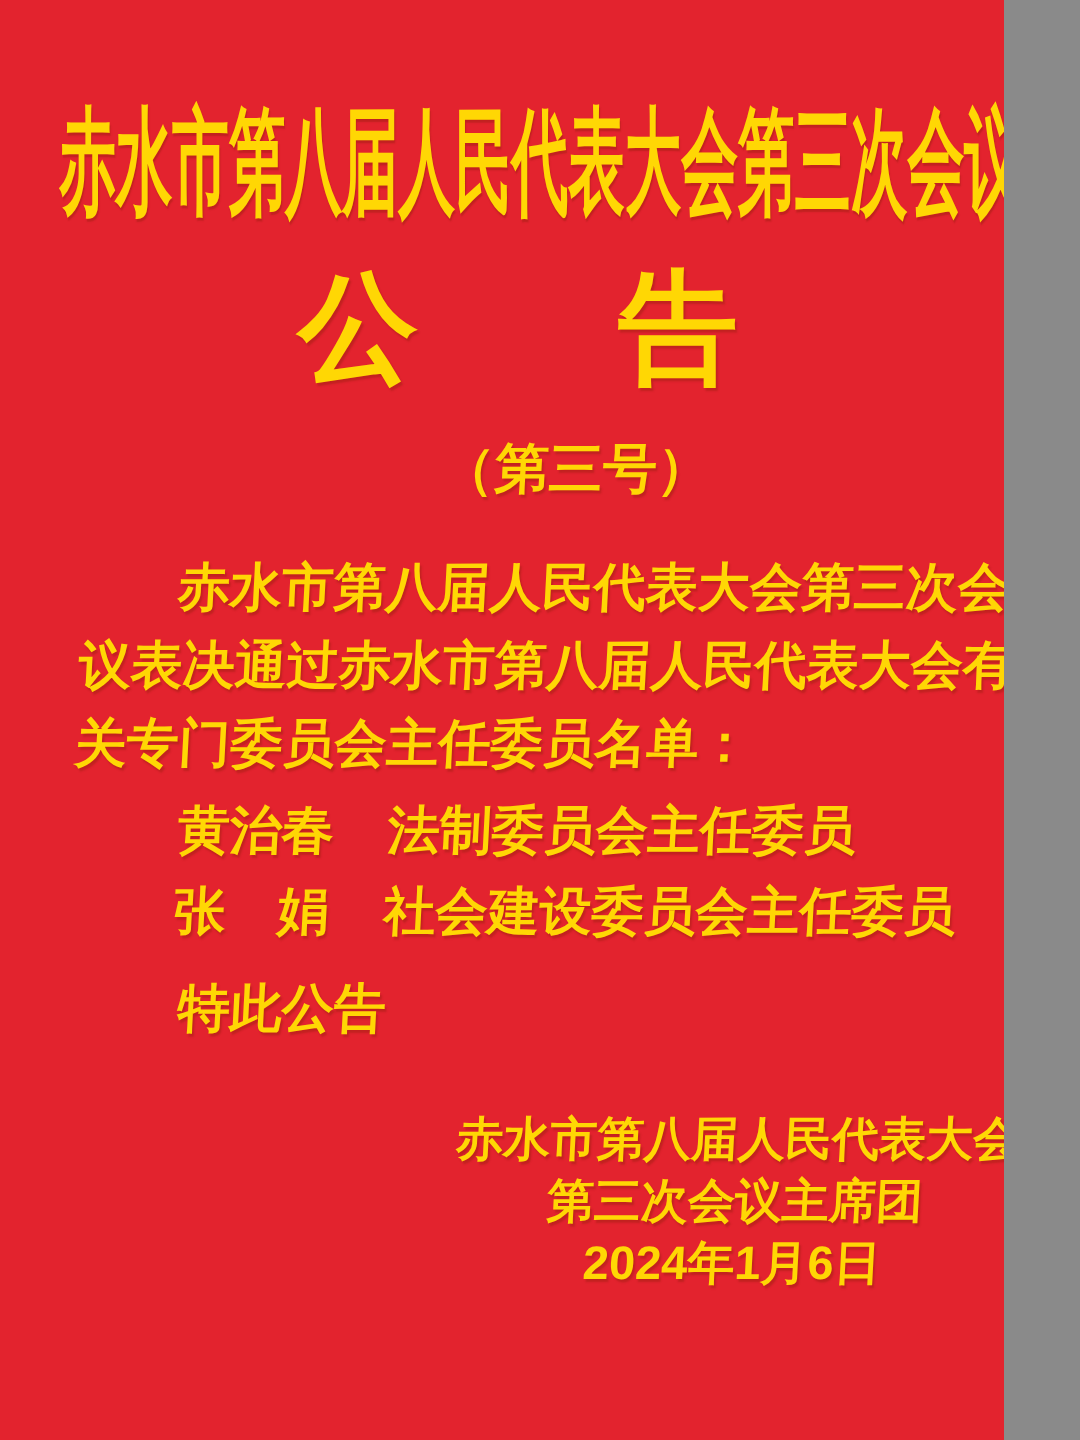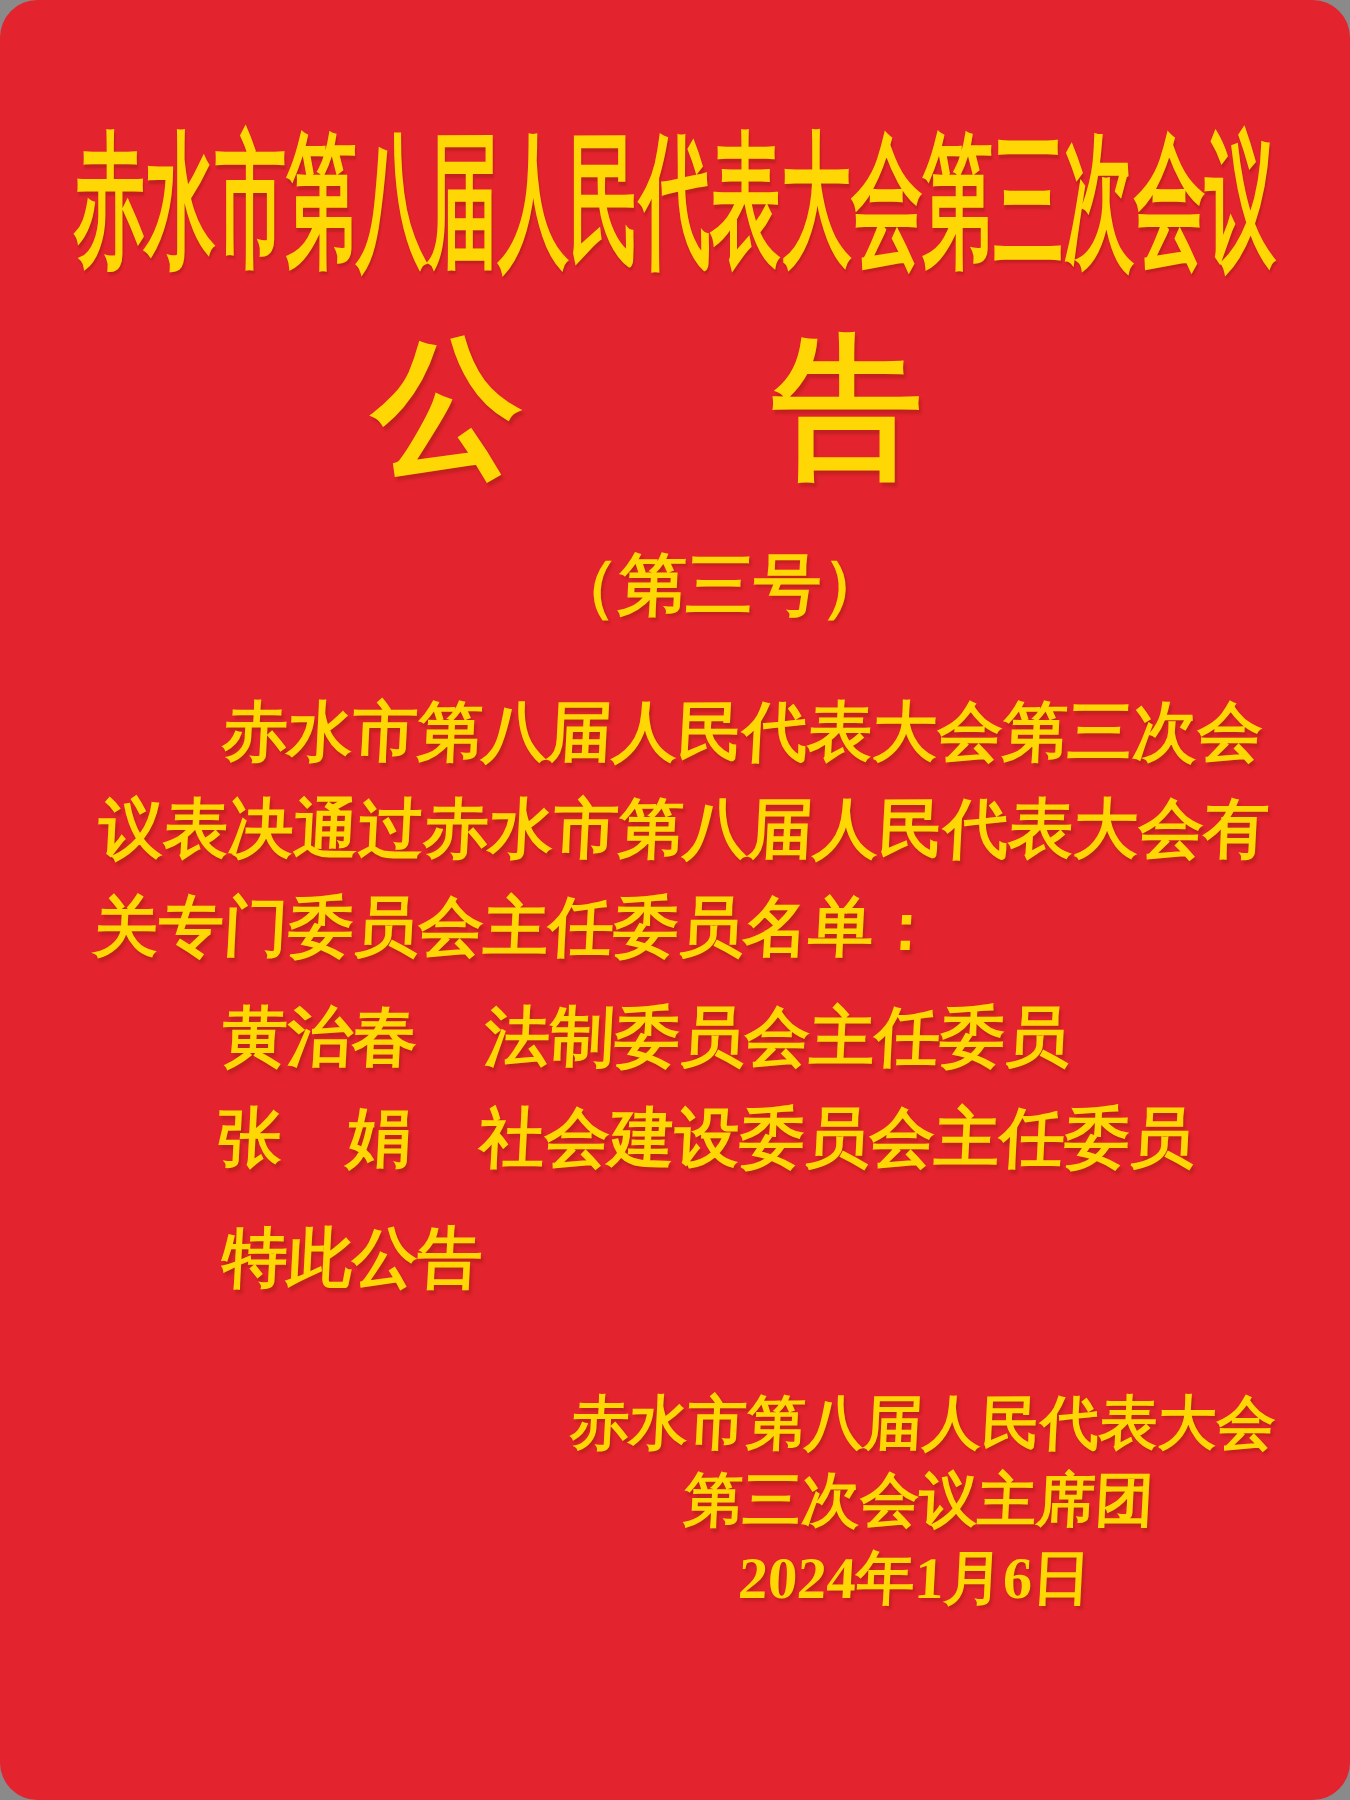--- a/index.html
+++ b/index.html
@@ -2,28 +2,27 @@
 <html><head>
 <meta charset="utf-8">
 <style>
   html, body {
     margin: 0;
     padding: 0;
     background: #8a8a8a;
   }
   .poster {
     position: relative;
-    width: 1080px;
+    width: 1004px;
     height: 1440px;
     background: #E3232E;
     overflow: hidden;
-    font-family: Liberation Serif, serif;
+    font-family: Liberation Sans, sans-serif;
     font-weight: bold;
     color: #FFD704;
-    border-radius: 30px;
   }
   .yellow {
     color: #FFD704;
     text-shadow: 2px 3px 2px rgba(120, 30, 0, 0.30);
   }
   
   .main-title {
     position: absolute;
     top: 92px;
     left: 0;

